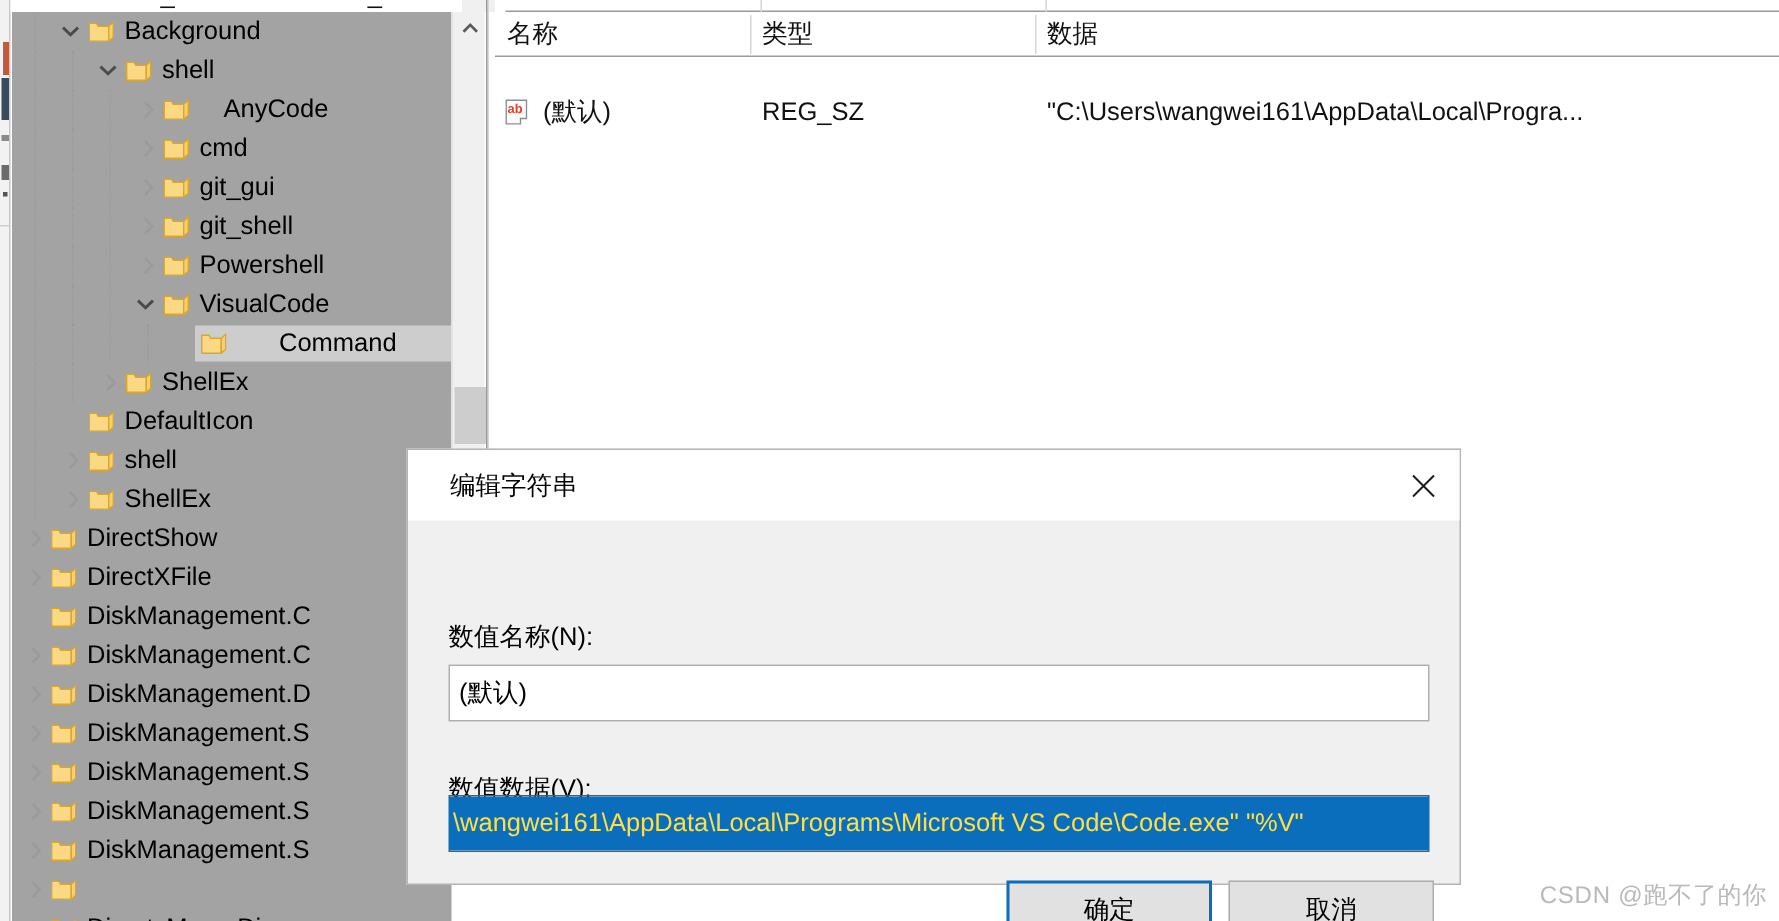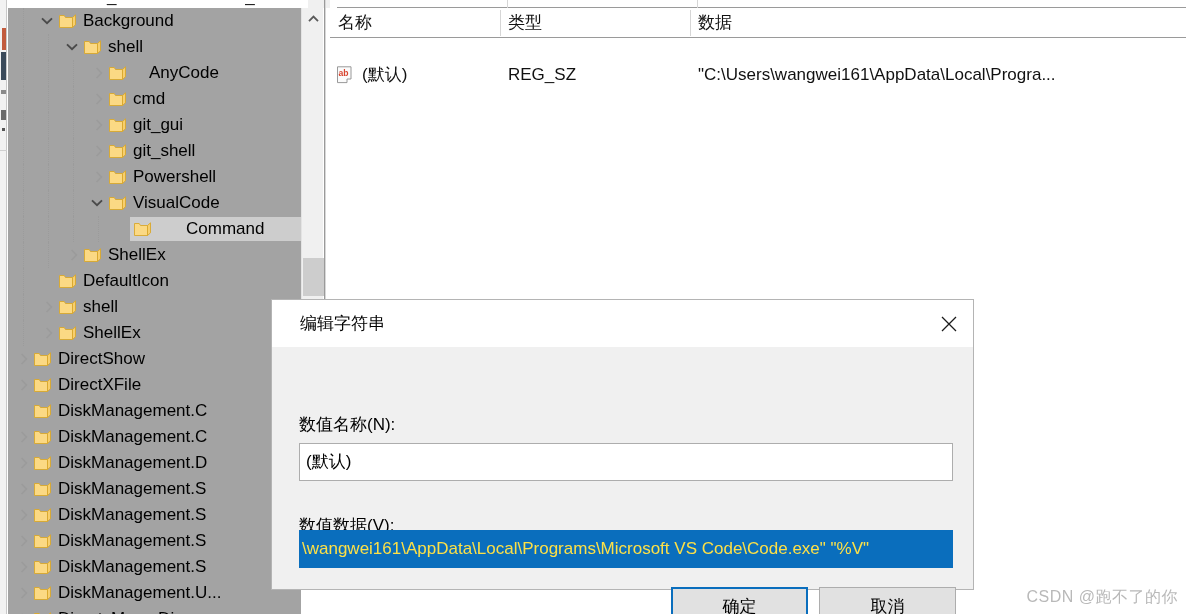--- a/index.html
+++ b/index.html
@@ -474,21 +474,20 @@
     <div class="trow">
       <div class="twisty" style="left:8px;">
         <svg width="8" height="12" viewBox="0 0 8 12">
           <path d="M1.6 1 L6.4 6 L1.6 11" fill="none" stroke="#9b9b9b" stroke-width="1.7"></path>
         </svg>
       </div>
       <div class="folder" style="left:26px; top:6px;"><svg width="17" height="14" viewBox="0 0 17 14">
           <path d="M0.5 1.5 L0.5 13.5 L13.5 13.5 L13.5 3.5 L6.5 3.5 L5.2 1.5 Z" fill="#fbd984" stroke="#d8a72c" stroke-width="0.9"></path>
           <path d="M13.5 3.5 L16.5 0.8 L16.5 10.8 L13.5 13.5 Z" fill="#f7cf6e" stroke="#d8a72c" stroke-width="0.9"></path>
         </svg></div>
-      <div class="tlabel" style="left:50px;">DiskManagement.U...</div>
     </div>
     <div class="trow">
       <div class="twisty" style="left:8px;">
         <svg width="8" height="12" viewBox="0 0 8 12">
           <path d="M1.6 1 L6.4 6 L1.6 11" fill="none" stroke="#9b9b9b" stroke-width="1.7"></path>
         </svg>
       </div>
       <div class="folder" style="left:26px; top:6px;"><svg width="17" height="14" viewBox="0 0 17 14">
           <path d="M0.5 1.5 L0.5 13.5 L13.5 13.5 L13.5 3.5 L6.5 3.5 L5.2 1.5 Z" fill="#fbd984" stroke="#d8a72c" stroke-width="0.9"></path>
           <path d="M13.5 3.5 L16.5 0.8 L16.5 10.8 L13.5 13.5 Z" fill="#f7cf6e" stroke="#d8a72c" stroke-width="0.9"></path>

